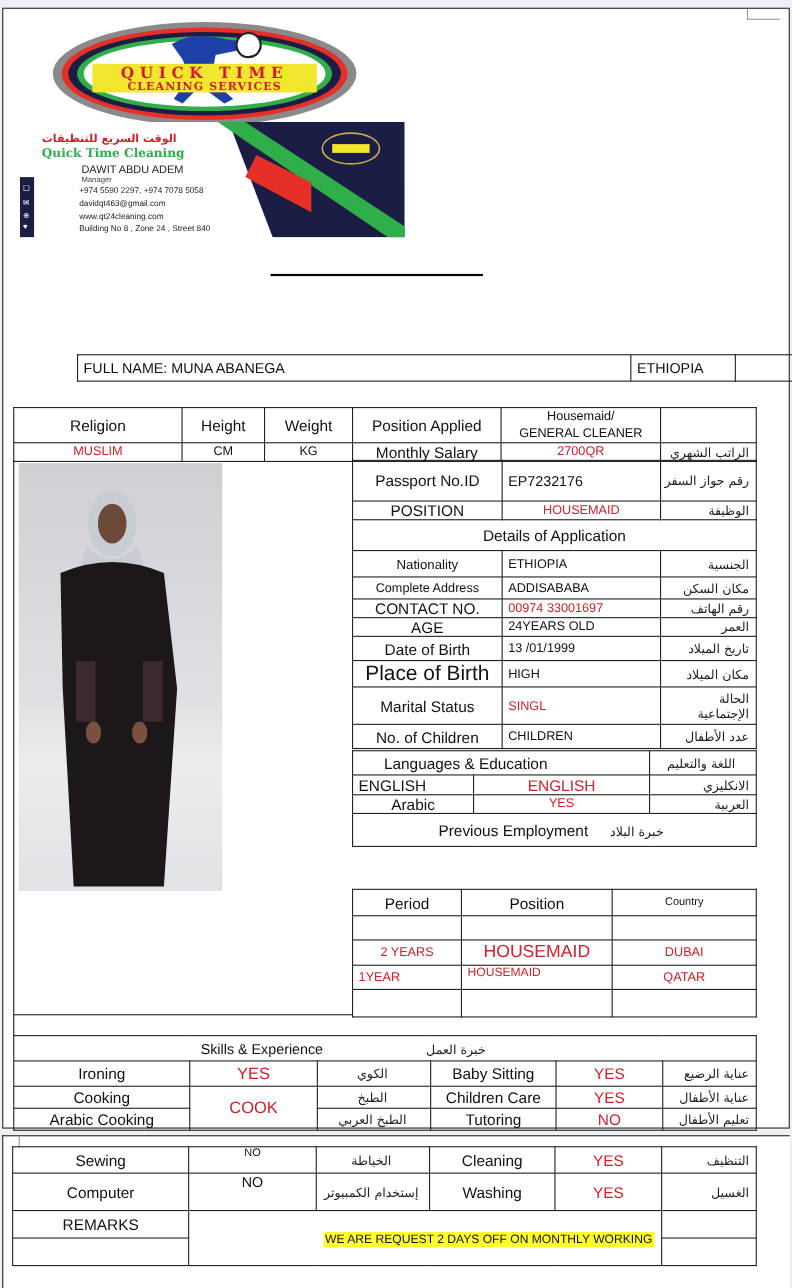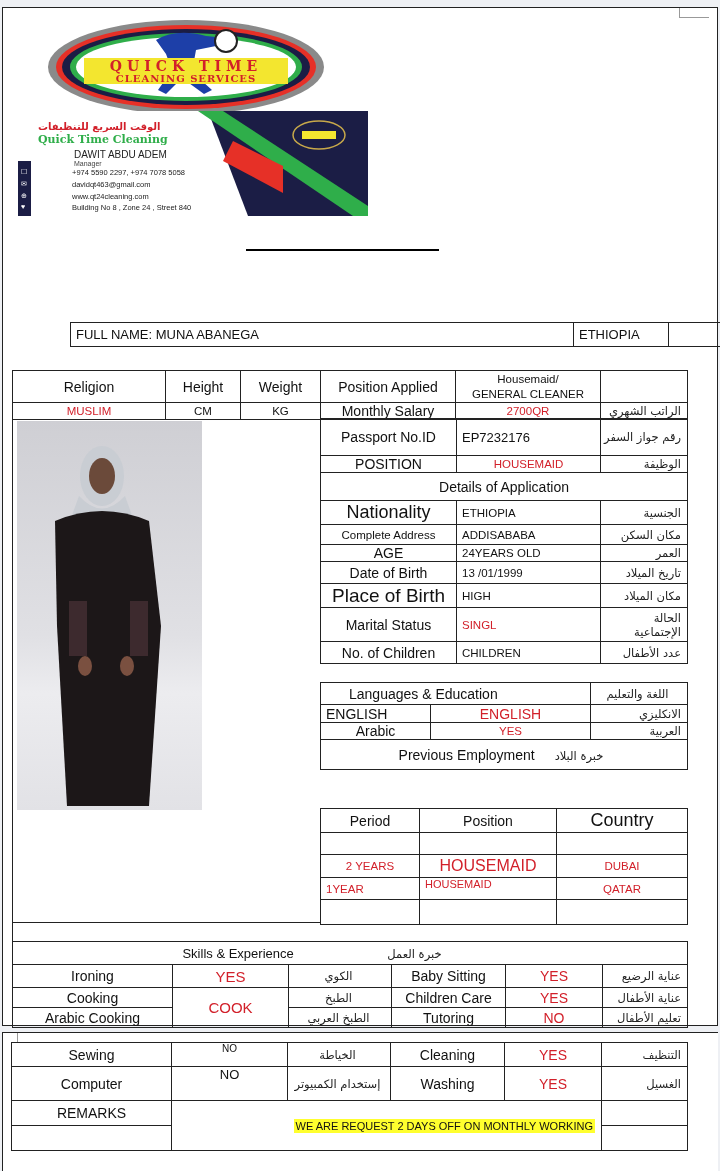--- a/index.html
+++ b/index.html
@@ -124,28 +124,33 @@
     </tr>
     <tr style="height:17px;">
       <td style="font-size:14px;">POSITION</td>
       <td class="red sm">HOUSEMAID</td>
       <td class="ar">الوظيفة</td>
     </tr>
     <tr style="height:28px;">
       <td colspan="3" style="font-size:14px;">Details of Application</td>
     </tr>
     <tr style="height:24px;">
-      <td style="font-size:18px;margin-top:32px;">Nationality</td>
+      <td style="font-size:12px;margin-top:32px;">Nationality</td>
       <td class="left sm">ETHIOPIA</td>
       <td class="ar">الجنسية</td>
     </tr>
     <tr style="height:20px;">
       <td class="sm">Complete Address</td>
       <td class="left sm">ADDISABABA</td>
       <td class="ar">مكان السكن</td>
+    </tr>
+    <tr style="height:16px;">
+      <td style="font-size:14px;">CONTACT NO.</td>
+      <td class="left red sm">00974 33001697</td>
+      <td class="ar">رقم الهاتف</td>
     </tr>
     <tr style="height:16px;">
       <td style="font-size:14px;">AGE</td>
       <td class="left sm">24YEARS OLD</td>
       <td class="ar">العمر</td>
     </tr>
     <tr style="height:22px;">
       <td style="font-size:14px;">Date of Birth</td>
       <td class="left sm">13 /01/1999</td>
       <td class="ar">تاريخ الميلاد</td>
@@ -191,21 +196,21 @@
       </td>
     </tr>
   </tbody>
     </table>
 
   <table class="abs" style="left:317px; top:800px; width:368px;">
     <tbody>
         <tr style="height:24px;">
       <td style="width:99px; font-size:14px;">Period</td>
       <td style="width:137px; font-size:14px;">Position</td>
-      <td style="font-size:18px;">Country</td>
+      <td style="font-size:10px;">Country</td>
     </tr>
     <tr style="height:22px;">
       <td></td>
       <td></td>
       <td></td>
     </tr>
     <tr style="height:23px;">
       <td class="red sm">2 YEARS</td>
       <td class="red" style="font-size:16px;">HOUSEMAID</td>
       <td class="red sm">DUBAI</td>

